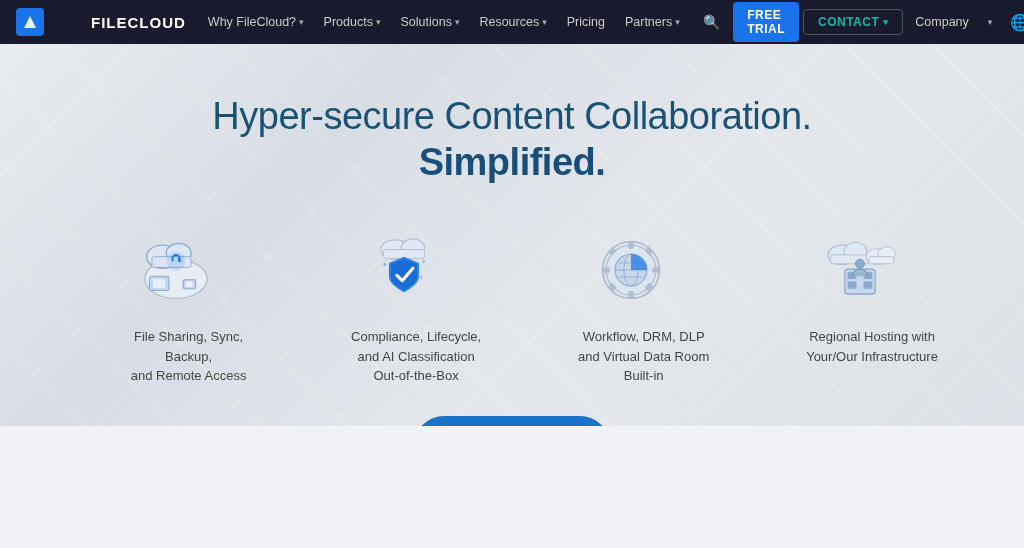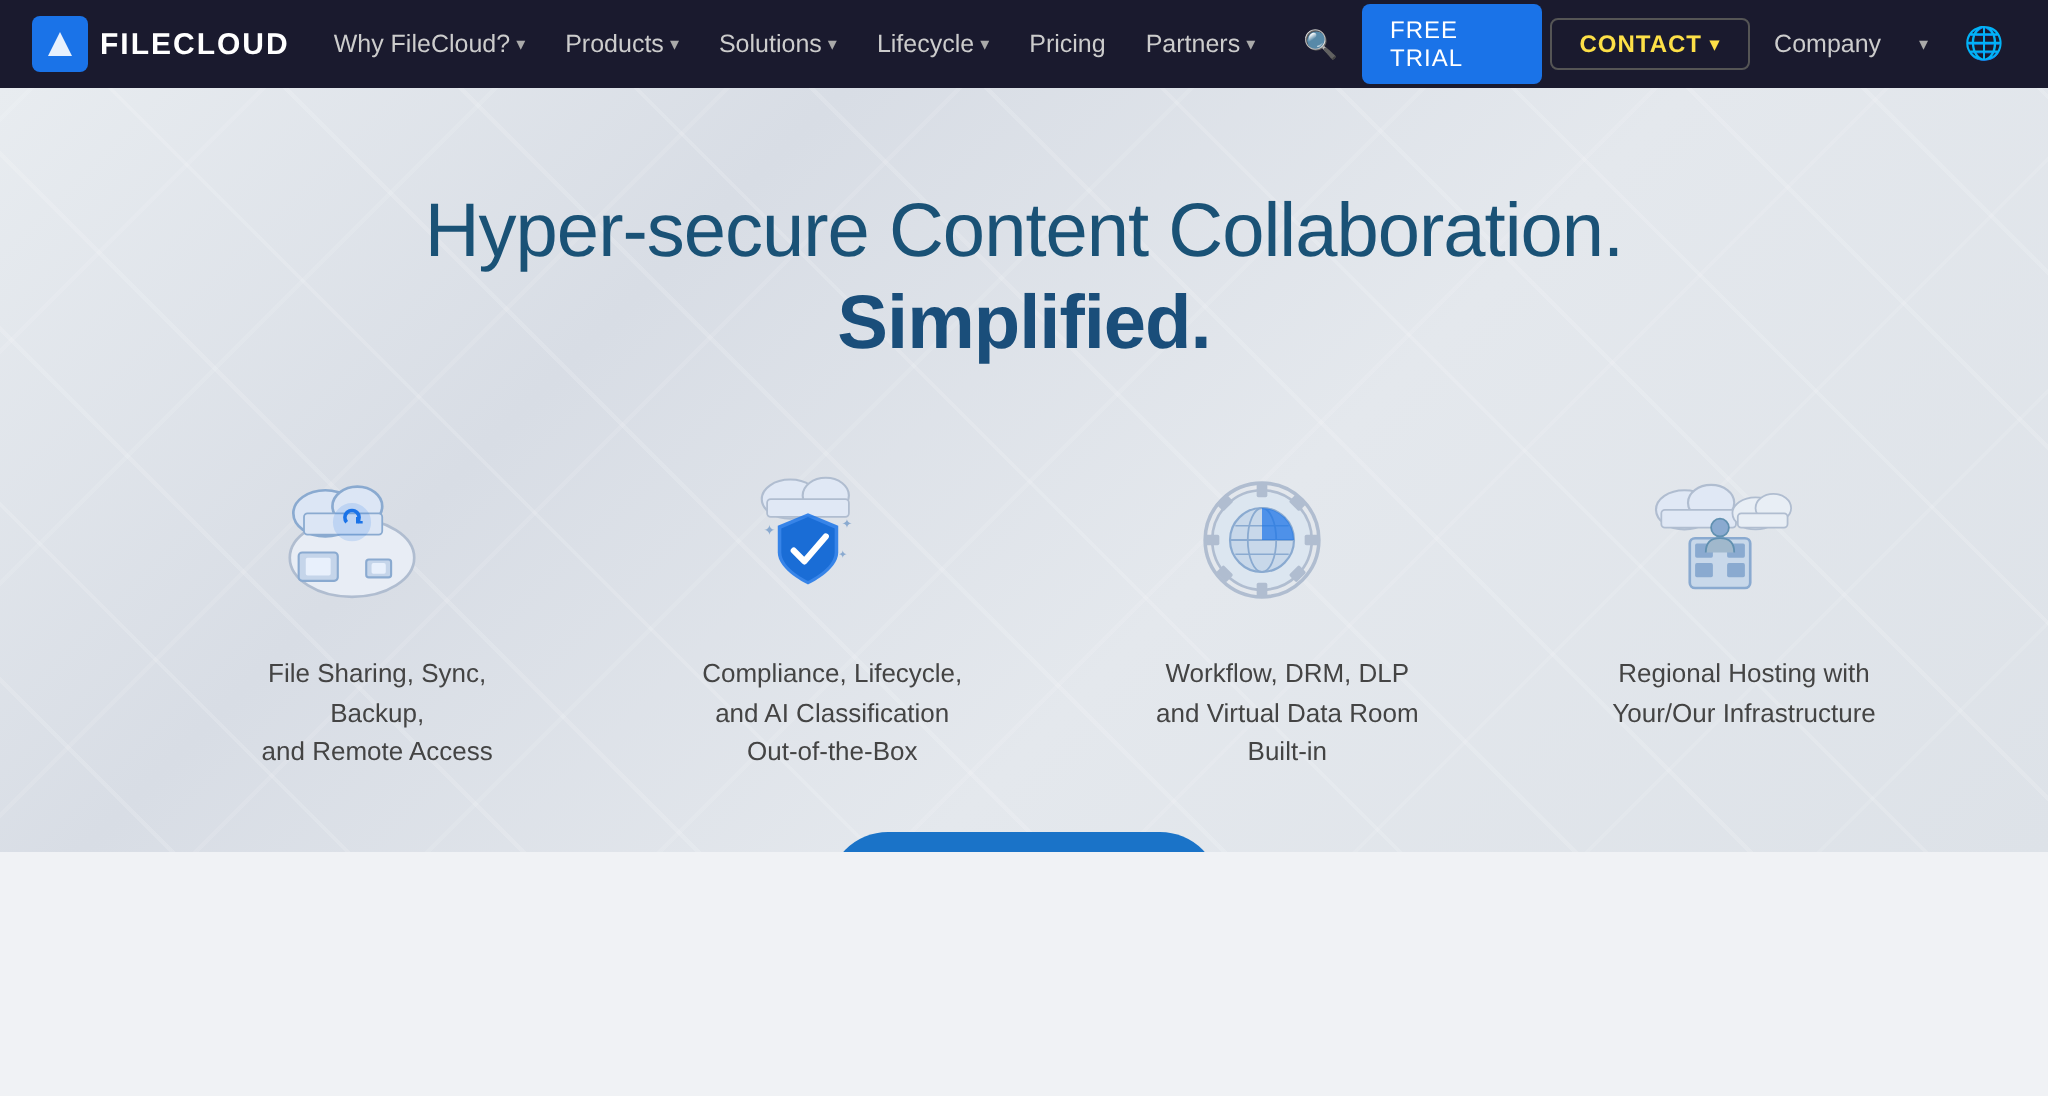--- a/index.html
+++ b/index.html
@@ -24,20 +24,21 @@
     }
     .nav-logo-icon {
       width: 28px;
       height: 28px;
     }
     .nav-logo-text {
       color: white;
       font-weight: 700;
       font-size: 15px;
       letter-spacing: 1px;
+      margin-left: 41px;
     }
     .nav-item {
       color: #ccc;
       font-size: 12.5px;
       padding: 0 8px;
       cursor: pointer;
       white-space: nowrap;
       display: flex;
       align-items: center;
       gap: 3px;
@@ -51,29 +52,29 @@
     .nav-search {
       color: #ccc;
       font-size: 14px;
       cursor: pointer;
       padding: 0 8px;
     }
     .nav-free-trial {
       background: #1a73e8;
       color: white;
       font-size: 12px;
-      font-weight: 400;
+      font-weight: 700;
       padding: 6px 14px;
       border-radius: 4px;
       cursor: pointer;
       letter-spacing: 0.5px;
     }
     .nav-contact {
       background: transparent;
-      color: #fde047;
+      color: #14b8a6;
       font-size: 12px;
       font-weight: 600;
       padding: 5px 14px;
       border-radius: 4px;
       border: 1px solid #555;
       cursor: pointer;
       display: flex;
       align-items: center;
       gap: 4px;
       letter-spacing: 0.5px;
@@ -197,21 +198,21 @@
   </div>
   <div class="nav-item">
     <span>Products</span>
     <span class="nav-chevron">▾</span>
   </div>
   <div class="nav-item">
     <span>Solutions</span>
     <span class="nav-chevron">▾</span>
   </div>
   <div class="nav-item">
-    <span>Lifecycle</span>
+    <span>Resources</span>
     <span class="nav-chevron">▾</span>
   </div>
   <div class="nav-item">
     <span>Pricing</span>
   </div>
   <div class="nav-item">
     <span>Partners</span>
     <span class="nav-chevron">▾</span>
   </div>
 

